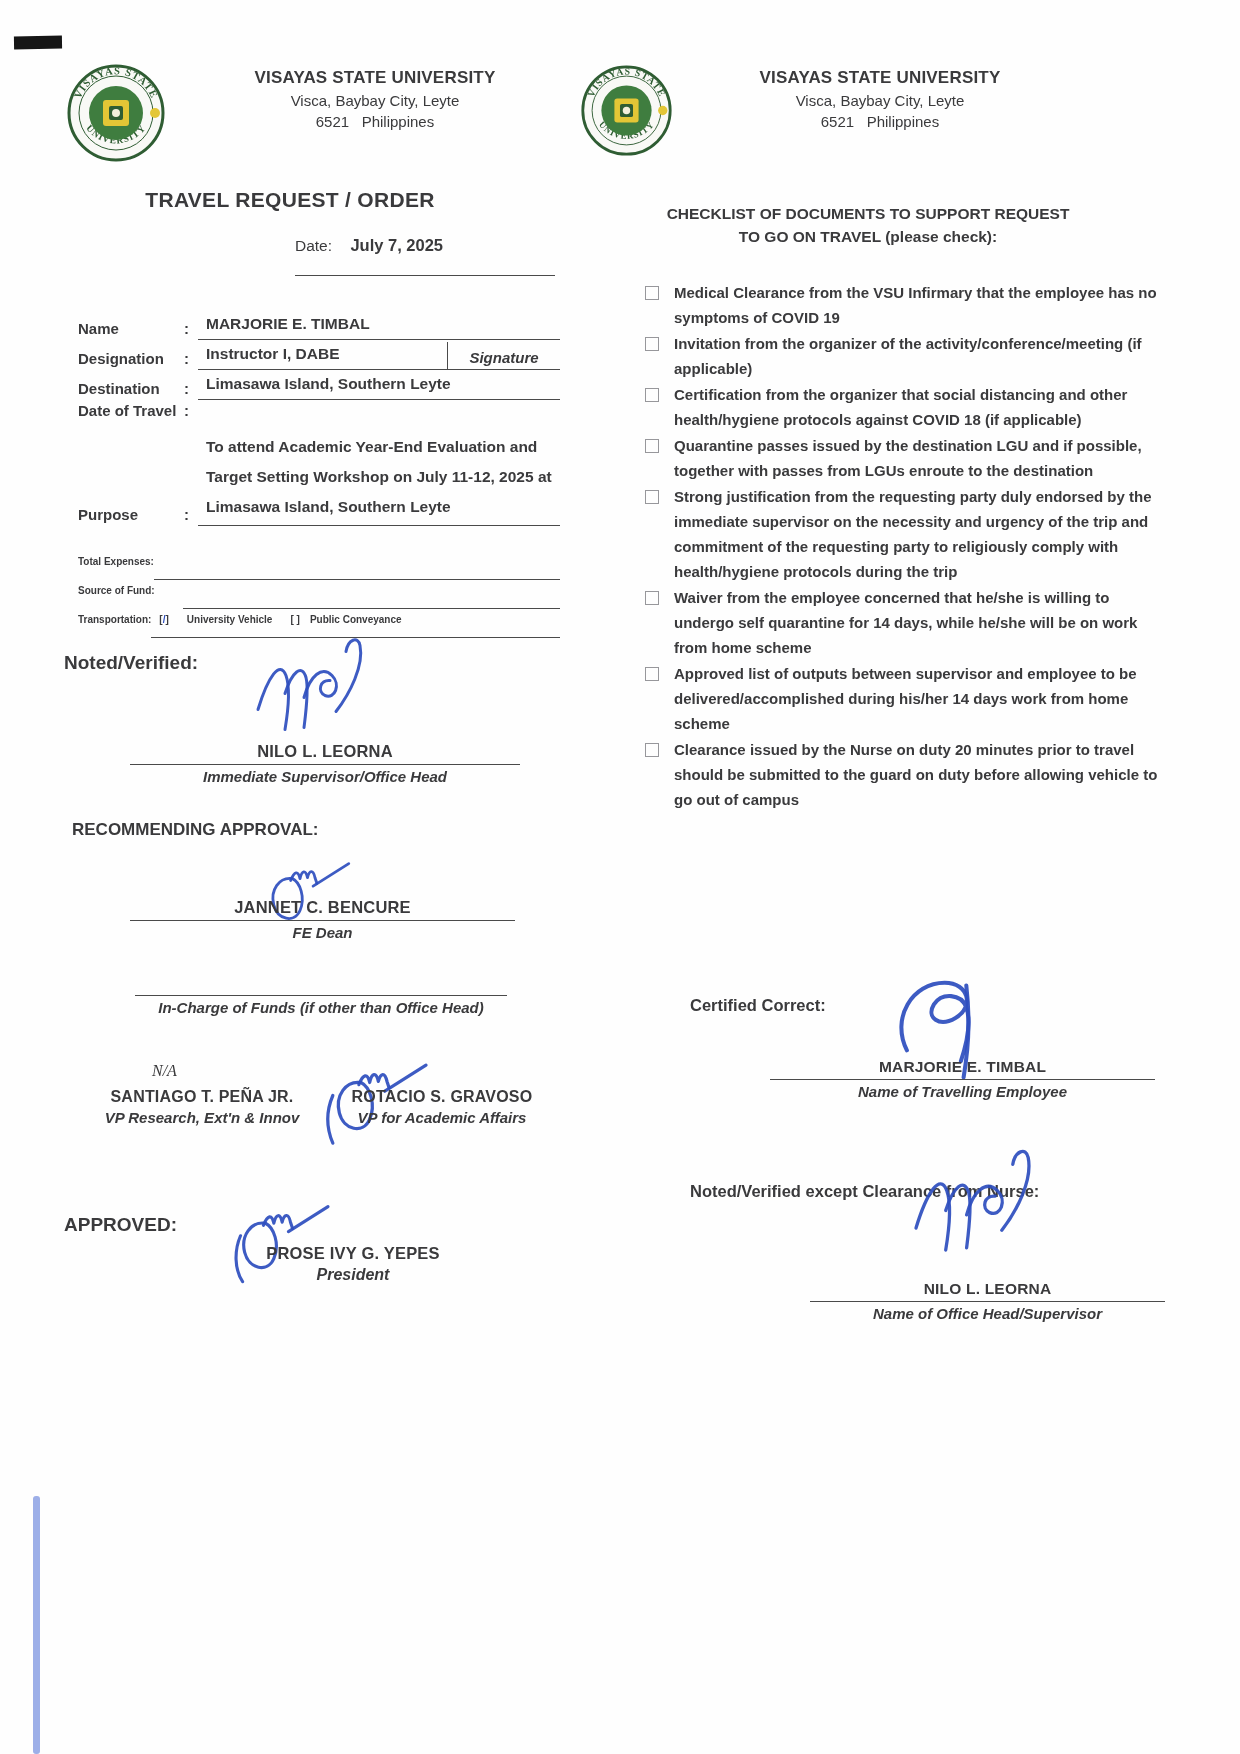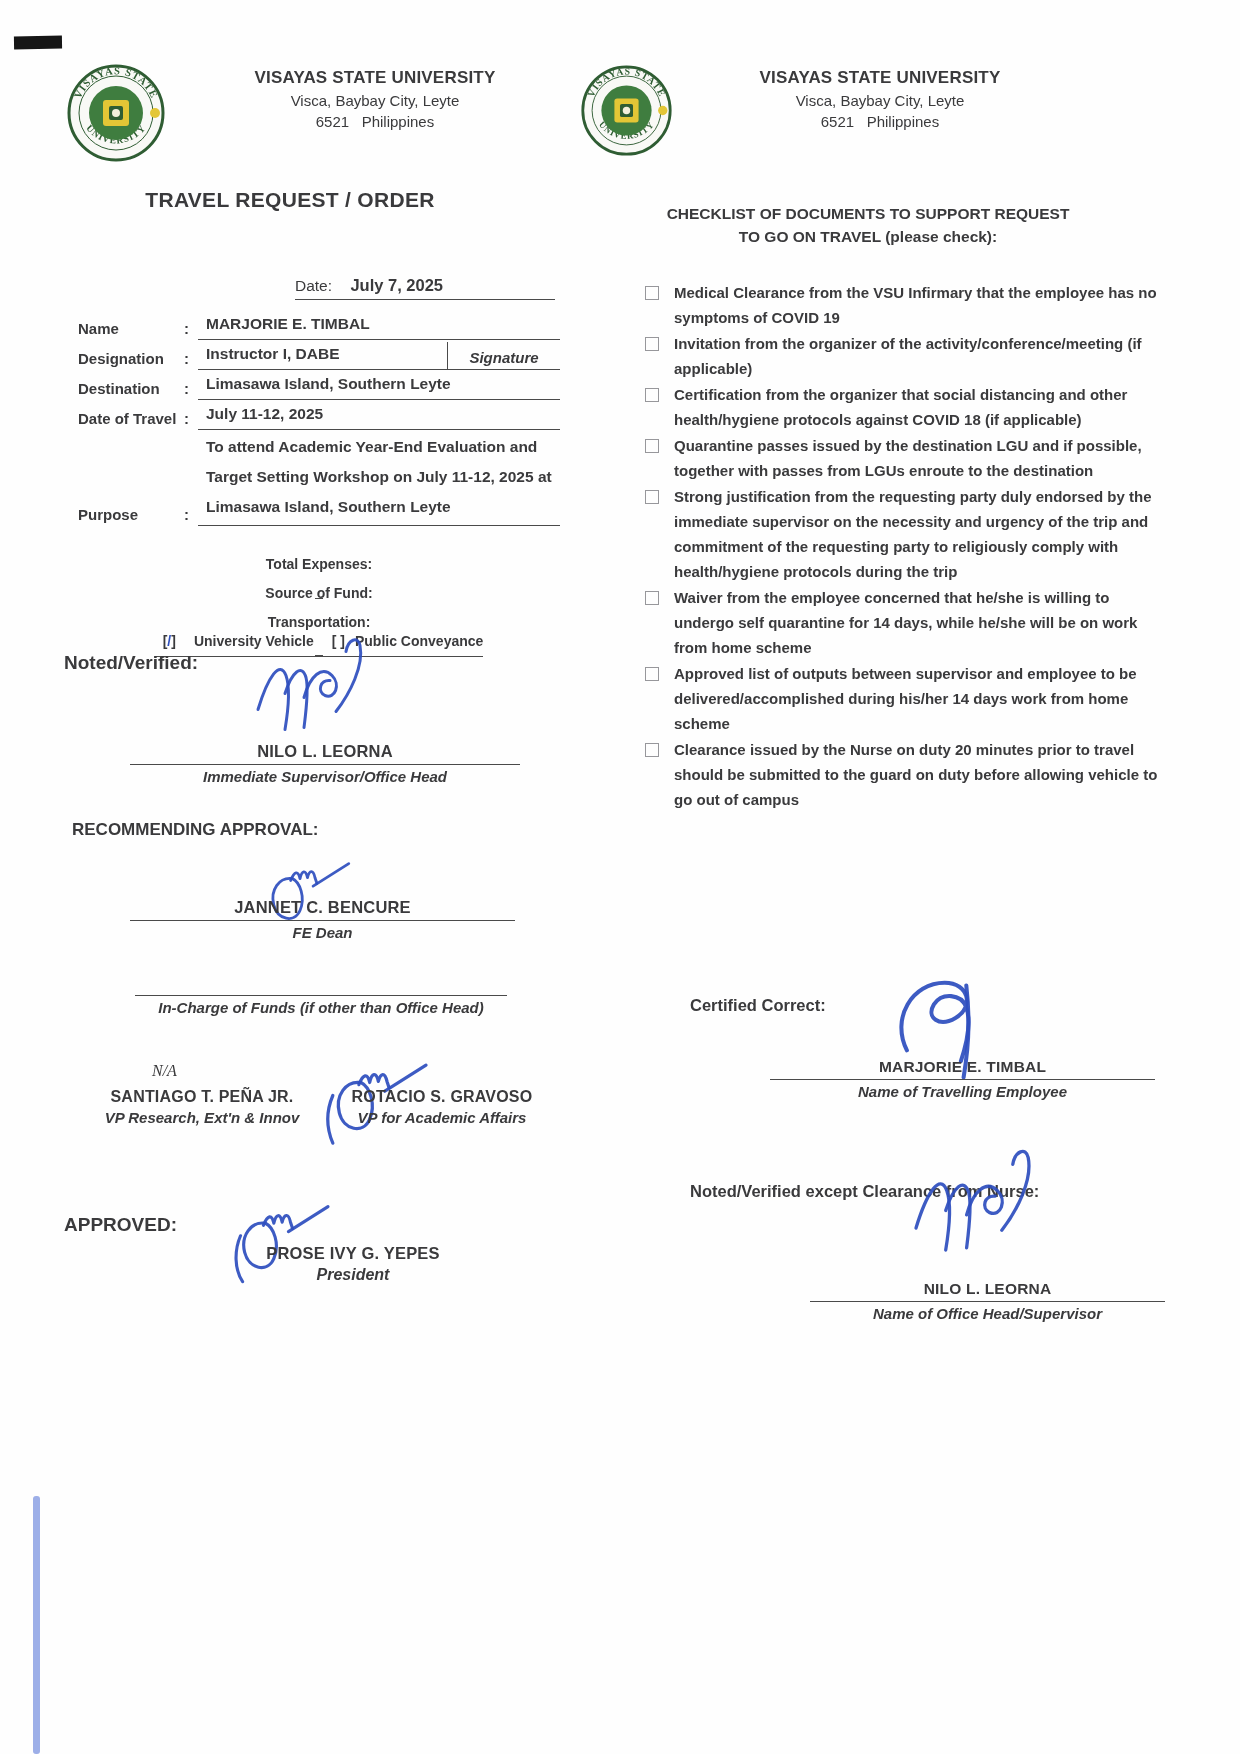--- a/index.html
+++ b/index.html
@@ -12,33 +12,33 @@
   .black-mark{left:14px;top:36px;width:48px;height:13px;background:#161616;transform:rotate(-1deg);}
   .blue-strip{left:33px;top:1496px;width:7px;height:258px;background:#5b79d8;opacity:.6;border-radius:3px;}
 
   
   .uni-header{text-align:center;}
   .uni-name{font-size:17px;font-weight:bold;letter-spacing:.2px;}
   .uni-line{font-size:15px;margin-top:4px;white-space:pre-wrap;}
 
   .doc-title{font-size:21px;font-weight:bold;letter-spacing:.3px;}
 
-  .date-block{border-bottom:1.7px solid #4a4a4a;padding-bottom:4px;font-size:15.5px;margin-top:40px;}
+  .date-block{border-bottom:1.7px solid #4a4a4a;padding-bottom:20px;font-size:15.5px;}
   .date-block .val{font-weight:bold;font-size:16.5px;margin-left:14px;}
 
   .frow{display:flex;align-items:flex-end;font-size:15px;}
   .frow .lbl{width:106px;font-weight:bold;padding-bottom:3px;flex-shrink:0;}
   .frow .col{width:14px;font-weight:bold;padding-bottom:3px;flex-shrink:0;}
   .frow .val{flex:1;font-weight:bold;font-size:15.5px;border-bottom:1.7px solid #4a4a4a;
              padding:0 0 3px 8px;line-height:24px;}
   .frow .val.multi{line-height:30px;}
   .sig-cell{width:112px;border-left:1.7px solid #4a4a4a;border-bottom:1.7px solid #4a4a4a;
             text-align:center;font-style:italic;font-weight:bold;font-size:15px;
             padding-bottom:3px;align-self:stretch;display:flex;align-items:flex-end;justify-content:center;}
-  .trow{display:flex;align-items:center;font-size:14px;flex-direction:column;}
+  .trow{display:flex;align-items:flex-start;font-size:10px;}
   .trow .lbl{font-weight:bold;padding-bottom:3px;flex-shrink:0;}
   .trow .fill{flex:1;border-bottom:1.7px solid #4a4a4a;padding:0 0 3px 8px;font-weight:bold;min-height:20px;}
   .blue{color:#2e4fbe;}
   .sp{display:inline-block;width:18px;}
 
   .section-label{font-weight:bold;}
   .sig-block{text-align:center;}
   .sig-name{font-weight:bold;font-size:16.5px;letter-spacing:.2px;}
   .rule{border-top:1.7px solid #4a4a4a;margin-top:3px;}
   .sig-role{font-style:italic;font-weight:bold;font-size:15px;margin-top:3px;}
@@ -133,21 +133,20 @@
 
   <div class="abs frow" style="left:78px;top:372px;width:482px;">
     <span class="lbl">Destination</span>
     <span class="col">:</span>
     <span class="val">Limasawa Island, Southern Leyte</span>
   </div>
 
   <div class="abs frow" style="left:78px;top:402px;width:482px;">
     <span class="lbl">Date of Travel</span>
     <span class="col">:</span>
-    <span class="val">July 11-12, 2025</span>
   </div>
 
   <div class="abs frow" style="left:78px;top:432px;width:482px;">
     <span class="lbl">Purpose</span>
     <span class="col">:</span>
     <span class="val multi">To attend Academic Year-End Evaluation and Target Setting Workshop on July 11-12, 2025 at Limasawa Island, Southern Leyte</span>
   </div>
 
   <div class="abs trow" style="left:78px;top:556px;width:482px;">
     <span class="lbl">Total Expenses:</span>

